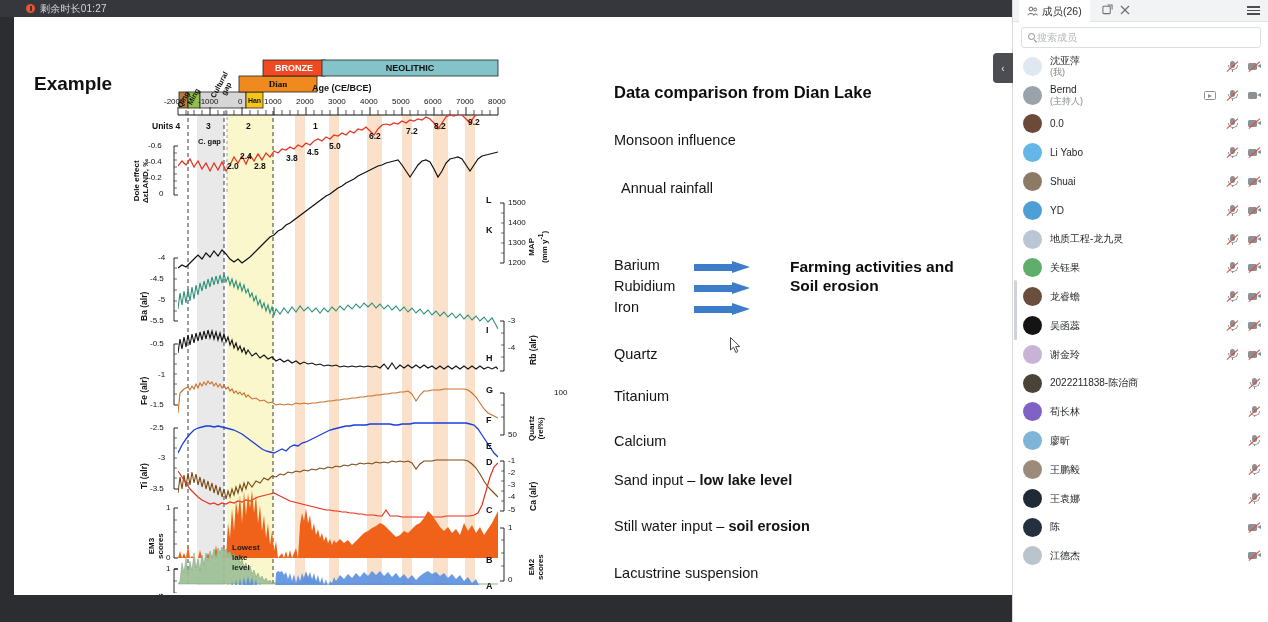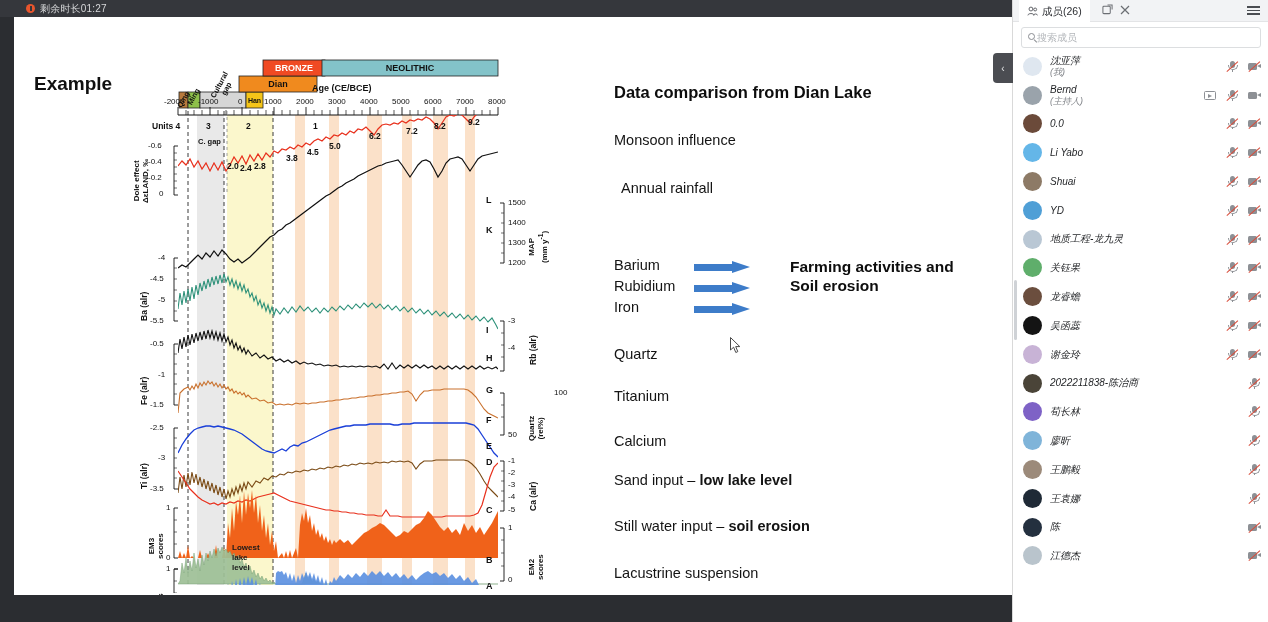--- a/index.html
+++ b/index.html
@@ -128,21 +128,21 @@
     background: #fff; display: flex; align-items: center; padding-left: 6px; 
   }
   .mag { width: 9px; height: 9px; position: relative; flex: none; }
   .mag .ring { position: absolute; left:0; top:0; width: 7px; height: 7px;
                border: 1.2px solid #8a8d92; border-radius: 50%; }
   .mag .hdl  { position: absolute; left: 6px; top: 6px; width: 4px; height: 1.2px;
                background: #8a8d92; transform: rotate(45deg); transform-origin: left center; }
   .search-ph { font-size: 10px; color: #b3b6ba; }
 
   .plist { position: absolute; left: 0; top: 52px; width: 256px; height: 570px; overflow: hidden; }
-  .prow { position: relative; height: 28.8px; display: flex; align-items: center; padding: 0 8px 0 10px; font-style: italic; }
+  .prow { position: relative; height: 28.8px; display: flex; align-items: center; padding: 0 8px 0 10px; }
   .avatar { width: 19px; height: 19px; border-radius: 50%; flex: none; margin-right: 8px;
             background: #c7ccd1; overflow: hidden; position: relative; }
   .pname { flex: 1; min-width: 0; }
   .pname .n1 { font-size: 10px; color: #1f2124; line-height: 1.15; white-space: nowrap;
                overflow: hidden; text-overflow: ellipsis; }
   .pname .n2 { font-size: 9px; color: #82858a; line-height: 1.15; }
   .picons { display: flex; align-items: center; gap: 9px; flex: none; }
   .ic { width: 13px; height: 11px; position: relative; }
 
   
@@ -568,21 +568,21 @@
         <div class="tlbar" style="left:61px; top:36px; width:14px; height:16px; border:none; background:none;">
           <span class="vlabel" style="font-size:7.5px;">Ming</span>
         </div>
         <div class="tlbar" style="left:80px; top:22px; width:34px; height:24px; border:none; background:none;">
           <span class="vlabel" style="font-size:7.5px; line-height:1.05;">Cultural<br>gap</span>
         </div>
         <div class="tlbar" style="left:120px; top:39px; width:17px; height:16px; border:none; background:none;">
           <span style="font-size:7px;">Han</span>
         </div>
         <div class="tlbar" style="left:113px; top:23px; width:78px; height:16px; border:none; background:none;">
-          <span style="font-size:9px;">Dian</span>
+          <span style="font-size:9px;font-family:Liberation Serif, serif;">Dian</span>
         </div>
         <div class="tlbar" style="left:137px; top:7px; width:62px; height:16px; border:none; background:none;">
           <span style="font-size:9px; color:#fff;">BRONZE</span>
         </div>
         <div class="tlbar" style="left:196px; top:7px; width:176px; height:16px; border:none; background:none;">
           <span style="font-size:9px;">NEOLITHIC</span>
         </div>
 
         <div class="axlabel" style="left:186px; top:30px;">Age (CE/BCE)</div>
         <div class="axtick" style="left:38px;  top:44px;">-2000</div>
@@ -597,21 +597,21 @@
         <div class="axtick" style="left:330px; top:44px;">7000</div>
         <div class="axtick" style="left:362px; top:44px;">8000</div>
 
         <div class="evt" style="left:26px; top:68px;">Units 4</div>
         <div class="evt" style="left:80px; top:68px;">3</div>
         <div class="evt" style="left:120px; top:68px;">2</div>
         <div class="evt" style="left:187px; top:68px;">1</div>
         <div class="evt" style="left:72px; top:84px; font-size:7.5px;">C. gap</div>
 
         <div class="evt" style="left:101px; top:108px;">2.0</div>
-        <div class="evt" style="left:114px; top:110px;">2.4</div>
+        <div class="evt" style="left:114px; top:98px;">2.4</div>
         <div class="evt" style="left:128px; top:108px;">2.8</div>
         <div class="evt" style="left:160px; top:100px;">3.8</div>
         <div class="evt" style="left:181px; top:94px;">4.5</div>
         <div class="evt" style="left:203px; top:88px;">5.0</div>
         <div class="evt" style="left:243px; top:78px;">6.2</div>
         <div class="evt" style="left:280px; top:73px;">7.2</div>
         <div class="evt" style="left:308px; top:68px;">8.2</div>
         <div class="evt" style="left:342px; top:64px;">9.2</div>
 
         <div class="axtick" style="left:22px; top:88px;">-0.6</div>

